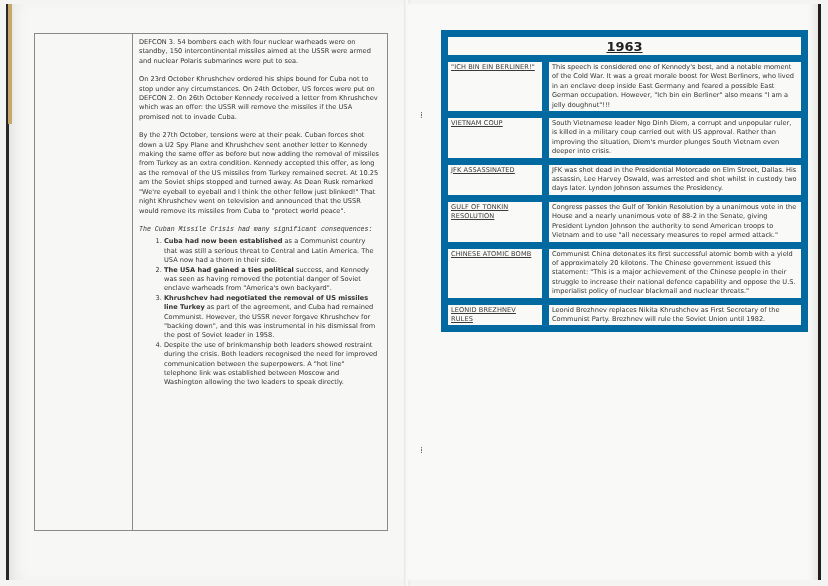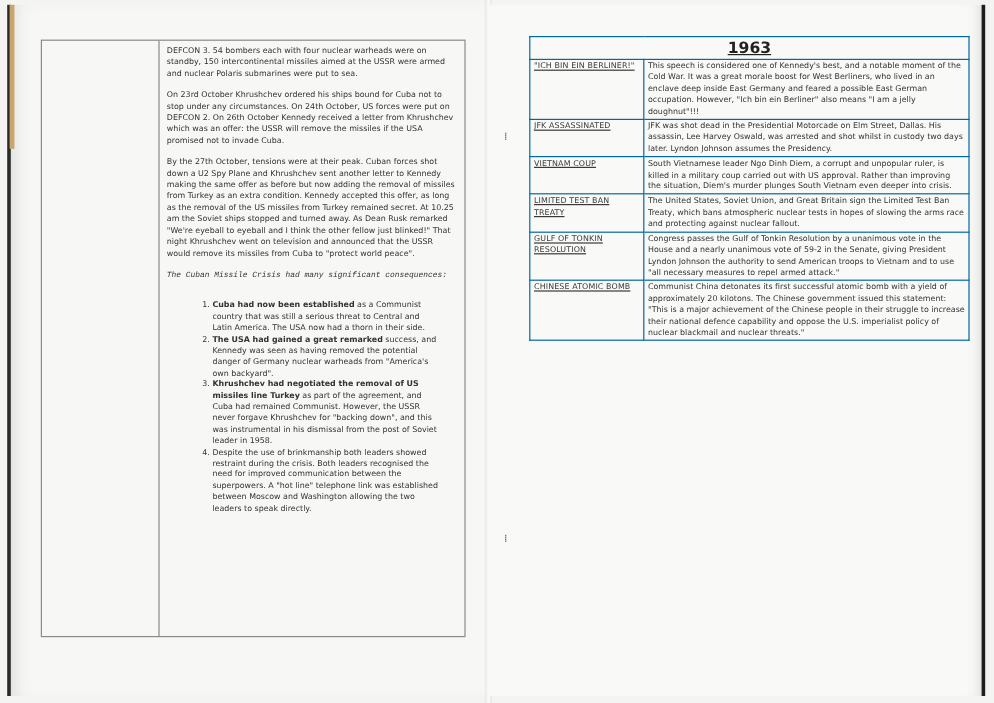--- a/index.html
+++ b/index.html
@@ -36,30 +36,30 @@
     border: 1px solid #8a8a8a;
     display: flex;
   }
   .left-blank { width: 97px; border-right: 1px solid #8a8a8a; }
   .left-text {
     flex: 1; padding: 4px 6px 0 6px;
     font-size: 6.6px; line-height: 9.4px; color: #333;
   }
   .left-text p { margin: 0 0 9px 0; }
   .left-text b { font-weight: bold; }
-  .left-text ol { margin: 16px; padding-left: 22px; }
+  .left-text ol { margin: 3px; padding-left: 22px; }
   .left-text ol li { margin: 0; }
   .binding-marks { position: absolute; left: 420px; color: #666; font-size: 9px; }
   .table {
     position: absolute; left: 441px; top: 30px; width: 367px;
     border: 1px solid #6a6a6a;
     border-collapse: collapse;
     font-size: 6.6px; line-height: 9.4px; color: #333;
   }
-  .table td { border: 1px solid #0369a1; vertical-align: top; padding: 1px 3px; }
+  .table td { border: 7px solid #0369a1; vertical-align: top; padding: 1px 3px; }
   .table td.year {
     text-align: center; font-size: 13px; line-height: 17px;
     font-weight: bold; text-decoration: underline; color: #222; padding: 1px 0 0 0;
   }
   .table td.ev {
     width: 88px; text-decoration: underline; text-transform: uppercase;
     color: #3a3a3a; font-size: 6.6px; letter-spacing: 0.1px;
   }
 </style>
 </head>
@@ -74,56 +74,56 @@
 
   <div class="left-box">
     <div class="left-blank"></div>
     <div class="left-text">
       <p>DEFCON 3. 54 bombers each with four nuclear warheads were on standby, 150 intercontinental missiles aimed at the USSR were armed and nuclear Polaris submarines were put to sea.</p>
       <p>On 23rd October Khrushchev ordered his ships bound for Cuba not to stop under any circumstances. On 24th October, US forces were put on DEFCON 2. On 26th October Kennedy received a letter from Khrushchev which was an offer: the USSR will remove the missiles if the USA promised not to invade Cuba.</p>
       <p>By the 27th October, tensions were at their peak. Cuban forces shot down a U2 Spy Plane and Khrushchev sent another letter to Kennedy making the same offer as before but now adding the removal of missiles from Turkey as an extra condition. Kennedy accepted this offer, as long as the removal of the US missiles from Turkey remained secret. At 10.25 am the Soviet ships stopped and turned away. As Dean Rusk remarked "We're eyeball to eyeball and I think the other fellow just blinked!" That night Khrushchev went on television and announced that the USSR would remove its missiles from Cuba to "protect world peace".</p>
       <div style="font-style:italic;font-family:Liberation Mono, monospace;">The Cuban Missile Crisis had many significant consequences:</div>
       <ol>
         <li><b>Cuba had now been established</b><span> as a Communist country that was still a serious threat to Central and Latin America. The USA now had a thorn in their side.</span></li>
-        <li><b>The USA had gained a great remarked</b><span> success, and Kennedy was seen as having removed the potential danger of Germany nuclear warheads from "America's own backyard".</span></li>
+        <li><b>The USA had gained a ties political</b><span> success, and Kennedy was seen as having removed the potential danger of Soviet enclave warheads from "America's own backyard".</span></li>
         <li><b>Khrushchev had negotiated the removal of US missiles line Turkey</b><span> as part of the agreement, and Cuba had remained Communist. However, the USSR never forgave Khrushchev for "backing down", and this was instrumental in his dismissal from the post of Soviet leader in 1958.</span></li>
         <li><b></b><span>Despite the use of brinkmanship both leaders showed restraint during the crisis. Both leaders recognised the need for improved communication between the superpowers. A "hot line" telephone link was established between Moscow and Washington allowing the two leaders to speak directly.</span></li>
       </ol>
     </div>
   </div>
 
   <div class="binding-marks" style="top:110px;">⁞</div>
   <div class="binding-marks" style="top:445px;">⁞</div>
 
   <table class="table">
     <tbody>
       <tr>
           <td colspan="2" class="year">1963</td>
         </tr>
       <tr>
           <td class="ev">"ICH BIN EIN BERLINER!"</td>
           <td>This speech is considered one of Kennedy's best, and a notable moment of the Cold War. It was a great morale boost for West Berliners, who lived in an enclave deep inside East Germany and feared a possible East German occupation. However, "Ich bin ein Berliner" also means "I am a jelly doughnut"!!!</td>
         </tr>
       <tr>
-          <td class="ev">JFK ASSASSINATED</td>
-          <td>JFK was shot dead in the Presidential Motorcade on Elm Street, Dallas. His assassin, Lee Harvey Oswald, was arrested and shot whilst in custody two days later. Lyndon Johnson assumes the Presidency.</td>
-        </tr>
-      <tr>
           <td class="ev">VIETNAM COUP</td>
           <td>South Vietnamese leader Ngo Dinh Diem, a corrupt and unpopular ruler, is killed in a military coup carried out with US approval. Rather than improving the situation, Diem's murder plunges South Vietnam even deeper into crisis.</td>
         </tr>
       <tr>
-          <td class="ev">LIMITED TEST BAN TREATY</td>
-          <td>The United States, Soviet Union, and Great Britain sign the Limited Test Ban Treaty, which bans atmospheric nuclear tests in hopes of slowing the arms race and protecting against nuclear fallout.</td>
+          <td class="ev">JFK ASSASSINATED</td>
+          <td>JFK was shot dead in the Presidential Motorcade on Elm Street, Dallas. His assassin, Lee Harvey Oswald, was arrested and shot whilst in custody two days later. Lyndon Johnson assumes the Presidency.</td>
         </tr>
 
       <tr>
           <td class="ev">GULF OF TONKIN RESOLUTION</td>
-          <td>Congress passes the Gulf of Tonkin Resolution by a unanimous vote in the House and a nearly unanimous vote of 59-2 in the Senate, giving President Lyndon Johnson the authority to send American troops to Vietnam and to use "all necessary measures to repel armed attack."</td>
+          <td>Congress passes the Gulf of Tonkin Resolution by a unanimous vote in the House and a nearly unanimous vote of 88-2 in the Senate, giving President Lyndon Johnson the authority to send American troops to Vietnam and to use "all necessary measures to repel armed attack."</td>
         </tr>
       <tr>
           <td class="ev">CHINESE ATOMIC BOMB</td>
           <td>Communist China detonates its first successful atomic bomb with a yield of approximately 20 kilotons. The Chinese government issued this statement: "This is a major achievement of the Chinese people in their struggle to increase their national defence capability and oppose the U.S. imperialist policy of nuclear blackmail and nuclear threats."</td>
+        </tr>
+      <tr>
+          <td class="ev">LEONID BREZHNEV RULES</td>
+          <td>Leonid Brezhnev replaces Nikita Khrushchev as First Secretary of the Communist Party. Brezhnev will rule the Soviet Union until 1982.</td>
         </tr>
 
     </tbody>
   </table>
 </div>
 
 </body></html>

